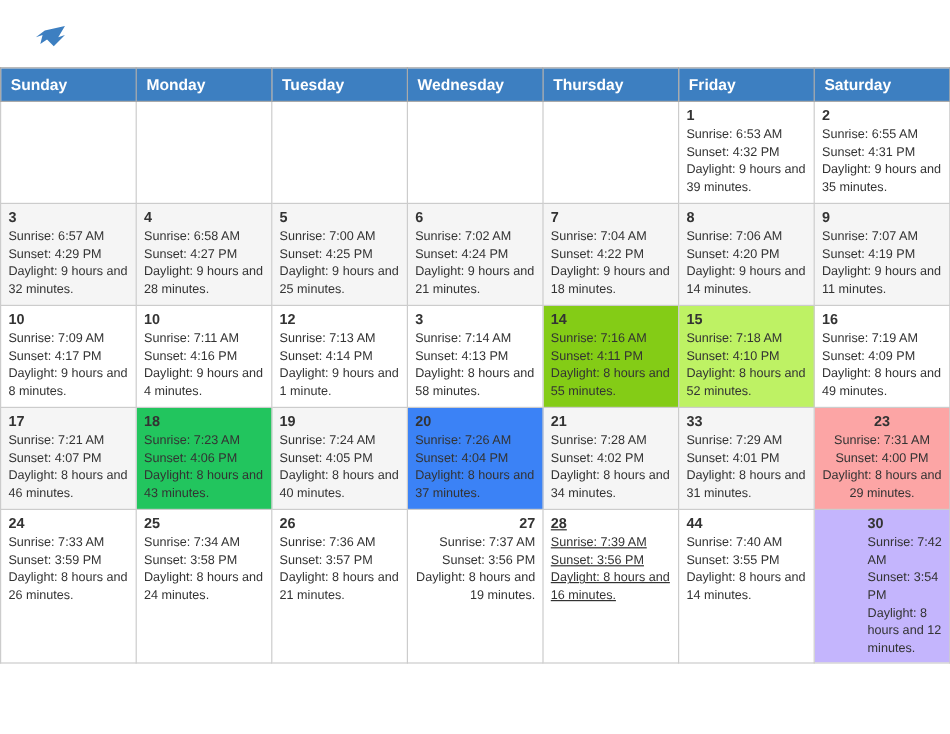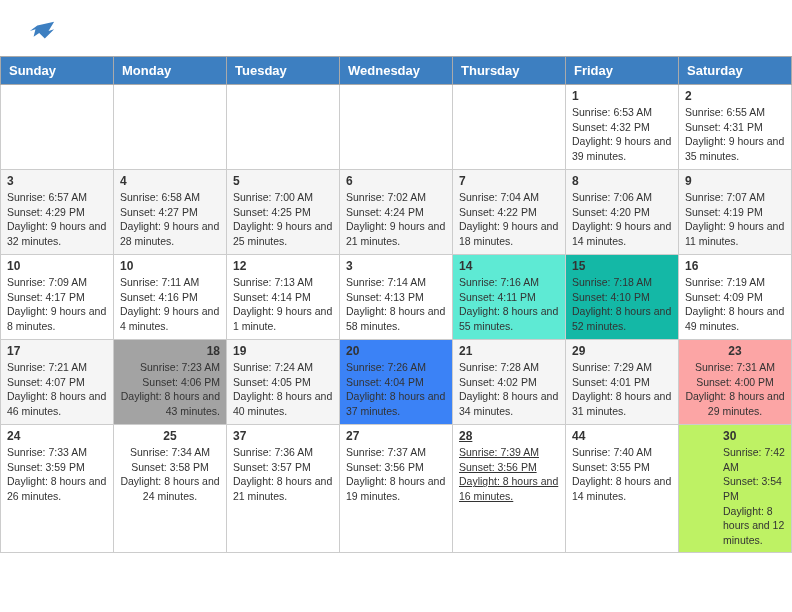--- a/index.html
+++ b/index.html
@@ -194,87 +194,87 @@
           <div class="day-info">Sunrise: 7:11 AM<br>Sunset: 4:16 PM<br>Daylight: 9 hours and 4 minutes.</div>
         </td>
         <td style="background: rgb(255, 255, 255);">
           <span class="day-num">12</span>
           <div class="day-info">Sunrise: 7:13 AM<br>Sunset: 4:14 PM<br>Daylight: 9 hours and 1 minute.</div>
         </td>
         <td style="background: rgb(255, 255, 255);">
           <span class="day-num">3</span>
           <div class="day-info">Sunrise: 7:14 AM<br>Sunset: 4:13 PM<br>Daylight: 8 hours and 58 minutes.</div>
         </td>
-        <td style="background: #5eead4;">
+        <td style="background: #84cc16;">
           <span class="day-num">14</span>
           <div class="day-info">Sunrise: 7:16 AM<br>Sunset: 4:11 PM<br>Daylight: 8 hours and 55 minutes.</div>
         </td>
-        <td style="background: #14b8a6;">
+        <td style="background: #bef264;">
           <span class="day-num">15</span>
           <div class="day-info">Sunrise: 7:18 AM<br>Sunset: 4:10 PM<br>Daylight: 8 hours and 52 minutes.</div>
         </td>
         <td style="background: rgb(255, 255, 255);">
           <span class="day-num">16</span>
           <div class="day-info">Sunrise: 7:19 AM<br>Sunset: 4:09 PM<br>Daylight: 8 hours and 49 minutes.</div>
         </td>
       </tr>
       <tr>
         <td style="background: rgb(245, 245, 245); margin-left: 44px;">
           <span class="day-num">17</span>
           <div class="day-info">Sunrise: 7:21 AM<br>Sunset: 4:07 PM<br>Daylight: 8 hours and 46 minutes.</div>
         </td>
-        <td style="background: #a3a3a3; text-align: right;">
+        <td style="background: #22c55e;">
           <span class="day-num">18</span>
           <div class="day-info">Sunrise: 7:23 AM<br>Sunset: 4:06 PM<br>Daylight: 8 hours and 43 minutes.</div>
         </td>
         <td style="background: rgb(245, 245, 245);">
           <span class="day-num">19</span>
           <div class="day-info">Sunrise: 7:24 AM<br>Sunset: 4:05 PM<br>Daylight: 8 hours and 40 minutes.</div>
         </td>
         <td style="background: #3b82f6;">
           <span class="day-num">20</span>
           <div class="day-info">Sunrise: 7:26 AM<br>Sunset: 4:04 PM<br>Daylight: 8 hours and 37 minutes.</div>
         </td>
         <td style="background: rgb(245, 245, 245);">
           <span class="day-num">21</span>
           <div class="day-info">Sunrise: 7:28 AM<br>Sunset: 4:02 PM<br>Daylight: 8 hours and 34 minutes.</div>
         </td>
         <td style="background: rgb(245, 245, 245);">
-          <span class="day-num">29</span>
+          <span class="day-num">33</span>
           <div class="day-info">Sunrise: 7:29 AM<br>Sunset: 4:01 PM<br>Daylight: 8 hours and 31 minutes.</div>
         </td>
         <td style="background: #fca5a5; text-align: center;">
           <span class="day-num">23</span>
           <div class="day-info">Sunrise: 7:31 AM<br>Sunset: 4:00 PM<br>Daylight: 8 hours and 29 minutes.</div>
         </td>
       </tr>
       <tr>
         <td style="background: rgb(255, 255, 255);">
           <span class="day-num">24</span>
           <div class="day-info">Sunrise: 7:33 AM<br>Sunset: 3:59 PM<br>Daylight: 8 hours and 26 minutes.</div>
         </td>
-        <td style="background: rgb(255, 255, 255); text-align: center;">
+        <td style="background: rgb(255, 255, 255);">
           <span class="day-num">25</span>
           <div class="day-info">Sunrise: 7:34 AM<br>Sunset: 3:58 PM<br>Daylight: 8 hours and 24 minutes.</div>
         </td>
         <td style="background: rgb(255, 255, 255);">
-          <span class="day-num">37</span>
+          <span class="day-num">26</span>
           <div class="day-info">Sunrise: 7:36 AM<br>Sunset: 3:57 PM<br>Daylight: 8 hours and 21 minutes.</div>
         </td>
-        <td style="background: rgb(255, 255, 255);">
+        <td style="background: rgb(255, 255, 255); text-align: right;">
           <span class="day-num">27</span>
           <div class="day-info">Sunrise: 7:37 AM<br>Sunset: 3:56 PM<br>Daylight: 8 hours and 19 minutes.</div>
         </td>
         <td style="background: rgb(255, 255, 255); text-decoration: underline;">
           <span class="day-num">28</span>
           <div class="day-info">Sunrise: 7:39 AM<br>Sunset: 3:56 PM<br>Daylight: 8 hours and 16 minutes.</div>
         </td>
         <td style="background: rgb(255, 255, 255);">
           <span class="day-num">44</span>
           <div class="day-info">Sunrise: 7:40 AM<br>Sunset: 3:55 PM<br>Daylight: 8 hours and 14 minutes.</div>
         </td>
-        <td style="background: #bef264; padding-left: 44px;">
+        <td style="background: #c4b5fd; padding-left: 44px;">
           <span class="day-num">30</span>
           <div class="day-info">Sunrise: 7:42 AM<br>Sunset: 3:54 PM<br>Daylight: 8 hours and 12 minutes.</div>
         </td>
       </tr>
     </tbody>
 </table>
 
 </body></html>

